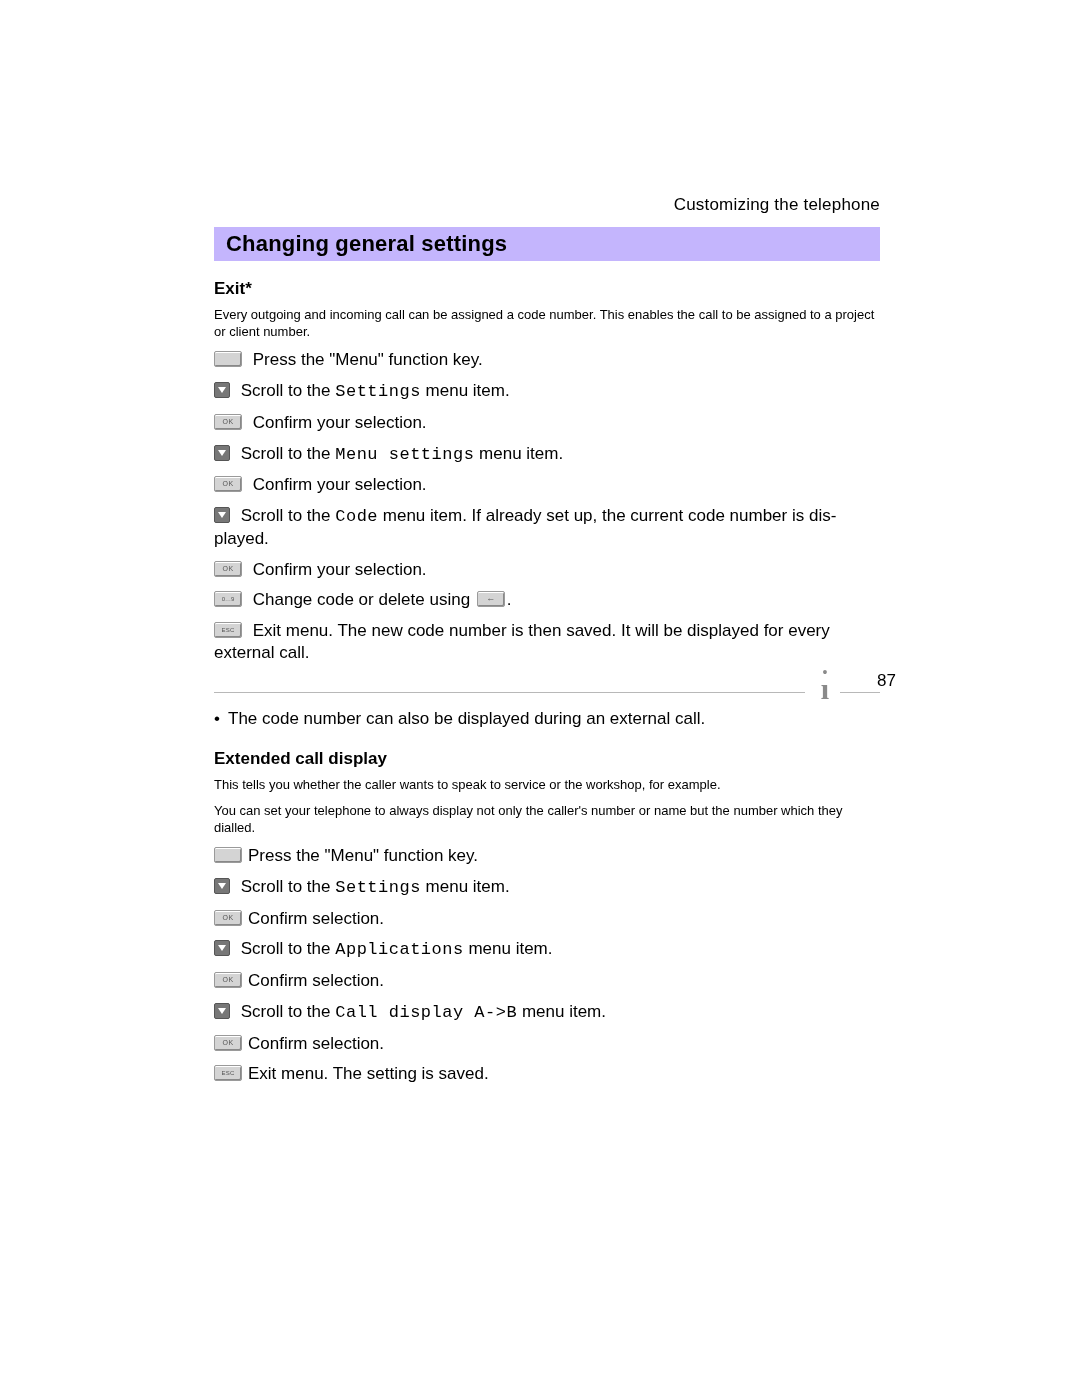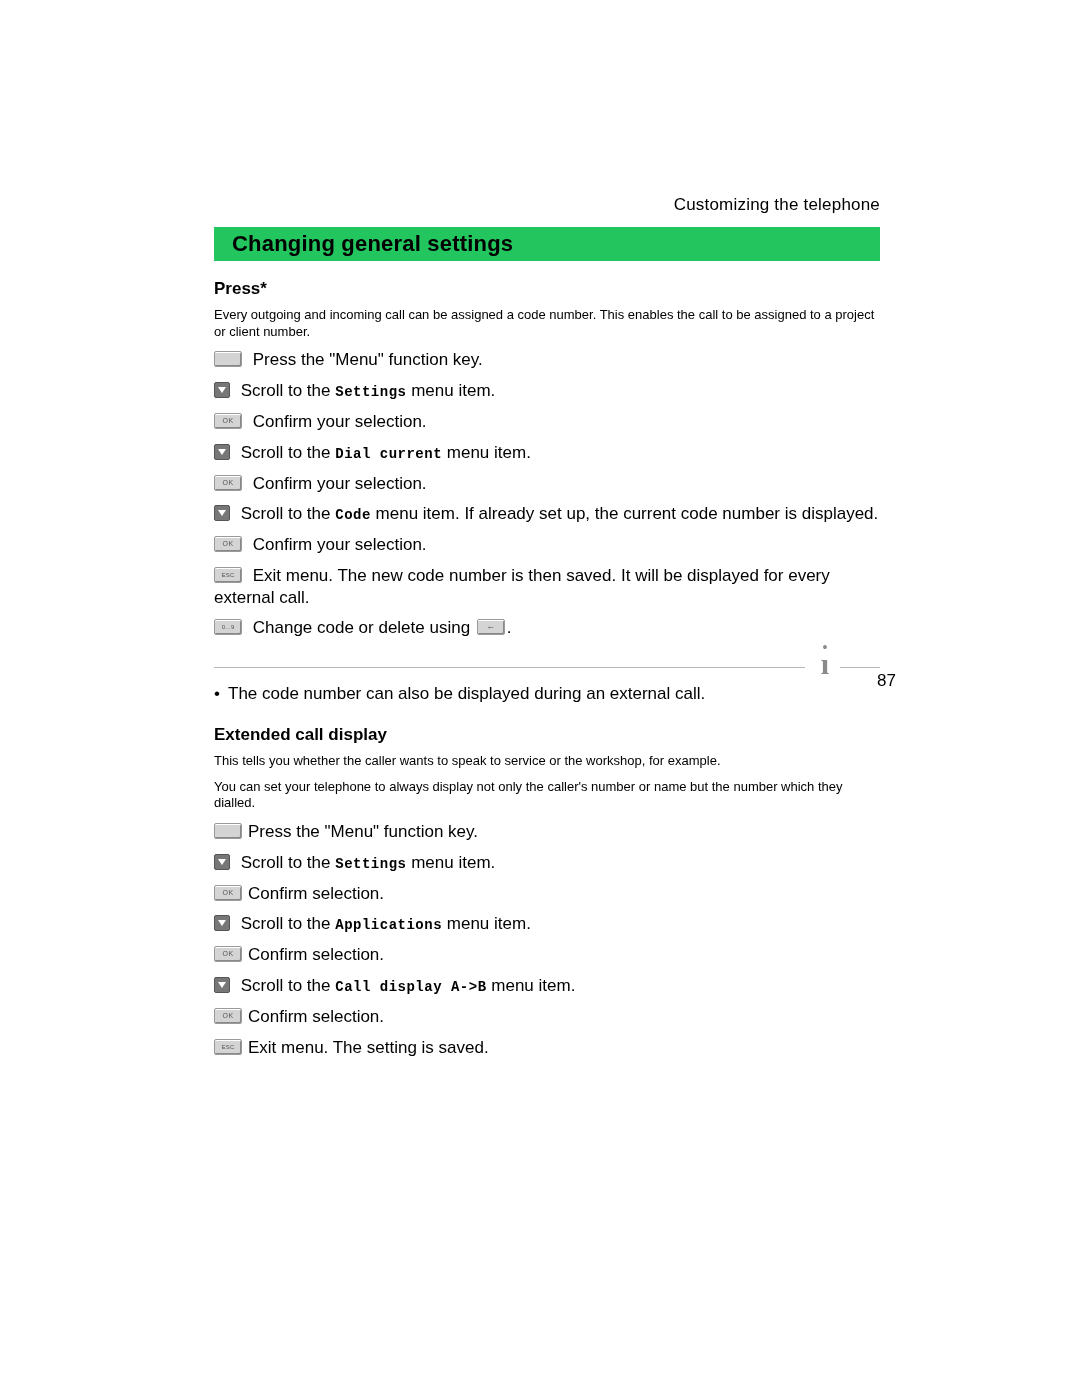--- a/index.html
+++ b/index.html
@@ -18,22 +18,22 @@
     box-sizing: border-box;
     padding: 195px 200px 0 214px; 
   }
   .running-header {
     text-align: right;
     font-size: 17px;
     letter-spacing: 0.2px;
     margin-bottom: 12px;
   }
   .page-title-bar {
-    background: #22c55e;
-    padding: 4px 6px 4px 18px;
+    background: #c4b5fd;
+    padding: 4px 6px 4px 12px;
     font-weight: bold;
     font-size: 22px;
     letter-spacing: 0.2px;
     margin-bottom: 16px;
   }
   .subhead {
     font-weight: bold;
     font-size: 17px;
     margin-top: 18px;
     margin-bottom: 8px;
@@ -115,23 +115,22 @@
     content: "0…9";
     position: absolute;
     left: 0; top: 0; width: 100%; height: 100%;
     font-size: 6px;
     line-height: 14px;
     text-align: center;
     color: #555;
   }
   .menutext {
     font-family: "Courier New", Courier, monospace;
-    font-size: 14px;
+    font-size: 17px;
     letter-spacing: 0.5px;
-    font-weight: bold;
   }
   
   .info-divider {
     position: relative;
     height: 28px;
     margin: 10px 0 6px 0;
   }
   .info-divider .line-left,
   .info-divider .line-right {
     position: absolute;
@@ -185,67 +184,67 @@
 </style>
 </head>
 <body>
 
 <div class="page">
 
   <div class="running-header">Customizing the telephone</div>
 
   <div class="page-title-bar">Changing general settings</div>
 
-  <div class="subhead">Press*</div>
+  <div class="subhead">Exit*</div>
 
   <p>Every outgoing and incoming call can be assigned a code number. This enables the call to be assigned to a project or client number.</p>
 
   <div class="step">
     <span class="icon key-flat"></span>
     <span>Press the "Menu" function key.</span>
   </div>
 
   <div class="step">
     <span class="icon icon-arrow-down"></span>
     <span>Scroll to the </span><span class="menutext">Settings</span><span> menu item.</span>
   </div>
 
   <div class="step">
     <span class="icon key-flat key-ok"></span>
     <span>Confirm your selection.</span>
   </div>
 
   <div class="step">
     <span class="icon icon-arrow-down"></span>
-    <span>Scroll to the </span><span class="menutext">Dial current</span><span> menu item.</span>
+    <span>Scroll to the </span><span class="menutext">Menu settings</span><span> menu item.</span>
   </div>
 
   <div class="step">
     <span class="icon key-flat key-ok"></span>
     <span>Confirm your selection.</span>
   </div>
 
   <div class="step">
     <span class="icon icon-arrow-down"></span>
     <span>Scroll to the </span><span class="menutext">Code</span><span> menu item. If already set up, the current code number is dis­played.</span>
   </div>
 
   <div class="step">
     <span class="icon key-flat key-ok"></span>
     <span>Confirm your selection.</span>
   </div>
 
   <div class="step">
+    <span class="icon key-flat key-nums"></span>
+    <span>Change code or delete using </span><span class="icon inline-icon key-flat key-clear"></span><span>.</span>
+  </div>
+
+  <div class="step">
     <span class="icon key-flat key-esc"></span>
     <span>Exit menu. The new code number is then saved. It will be displayed for every external call.</span>
-  </div>
-
-  <div class="step">
-    <span class="icon key-flat key-nums"></span>
-    <span>Change code or delete using </span><span class="icon inline-icon key-flat key-clear"></span><span>.</span>
   </div>
 
   <div class="info-divider">
     <div class="line-left"></div>
     <div class="info-i">ı</div>
     <div class="line-right"></div>
   </div>
 
   <div class="bullet-line">The code number can also be displayed during an external call.</div>
 

